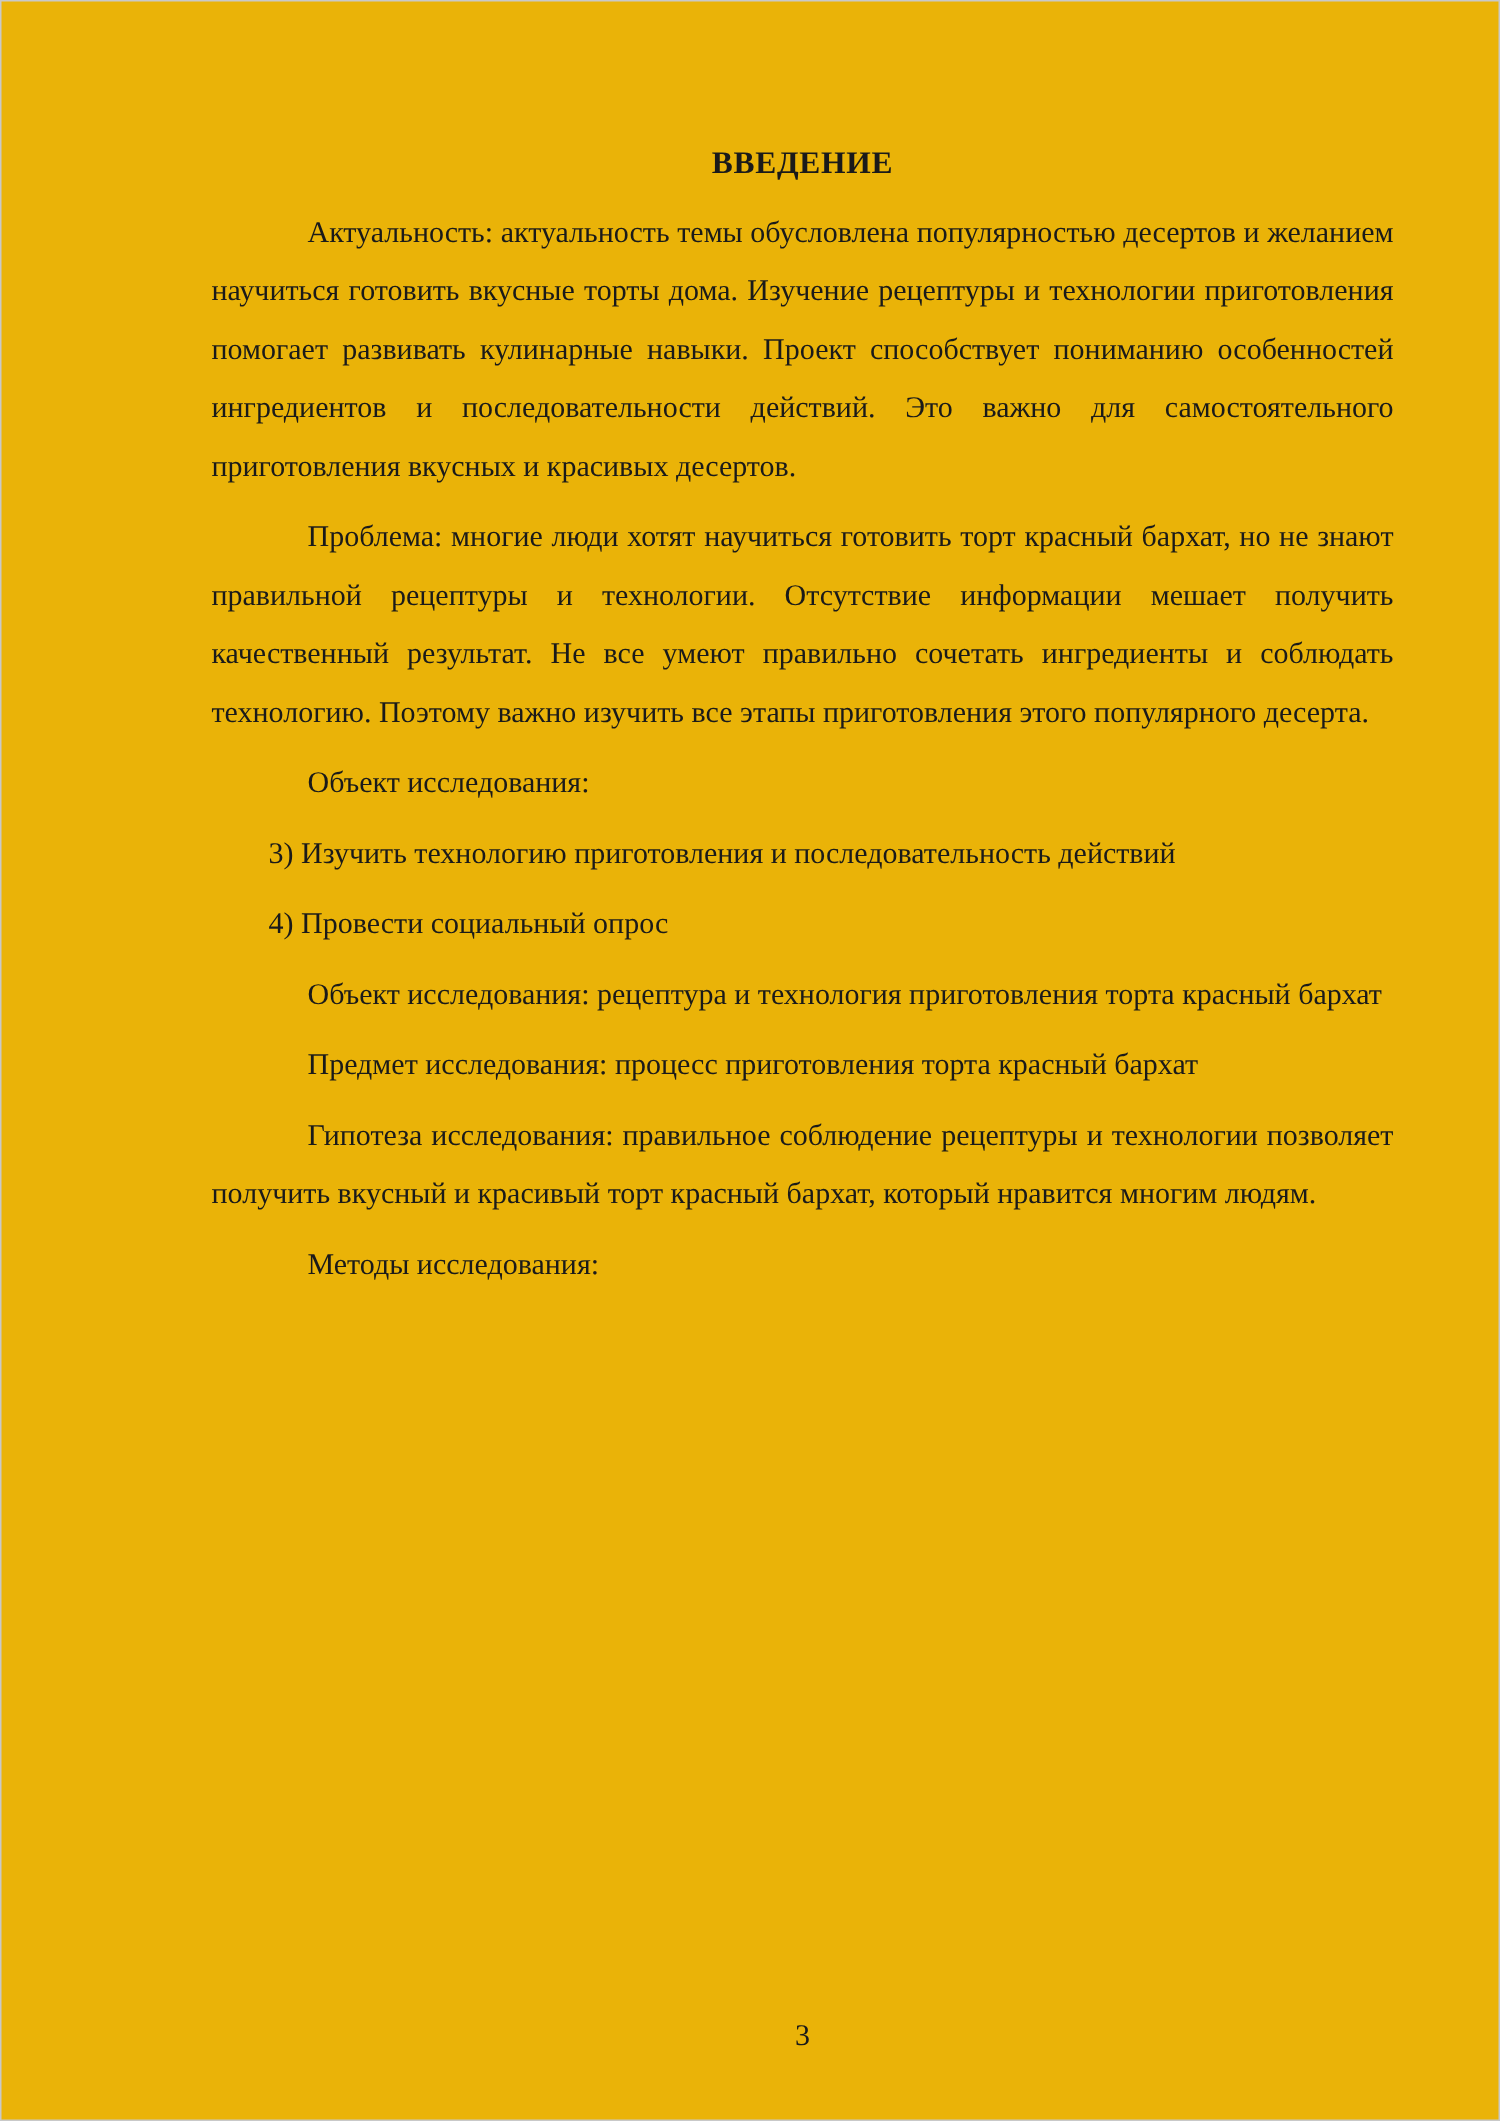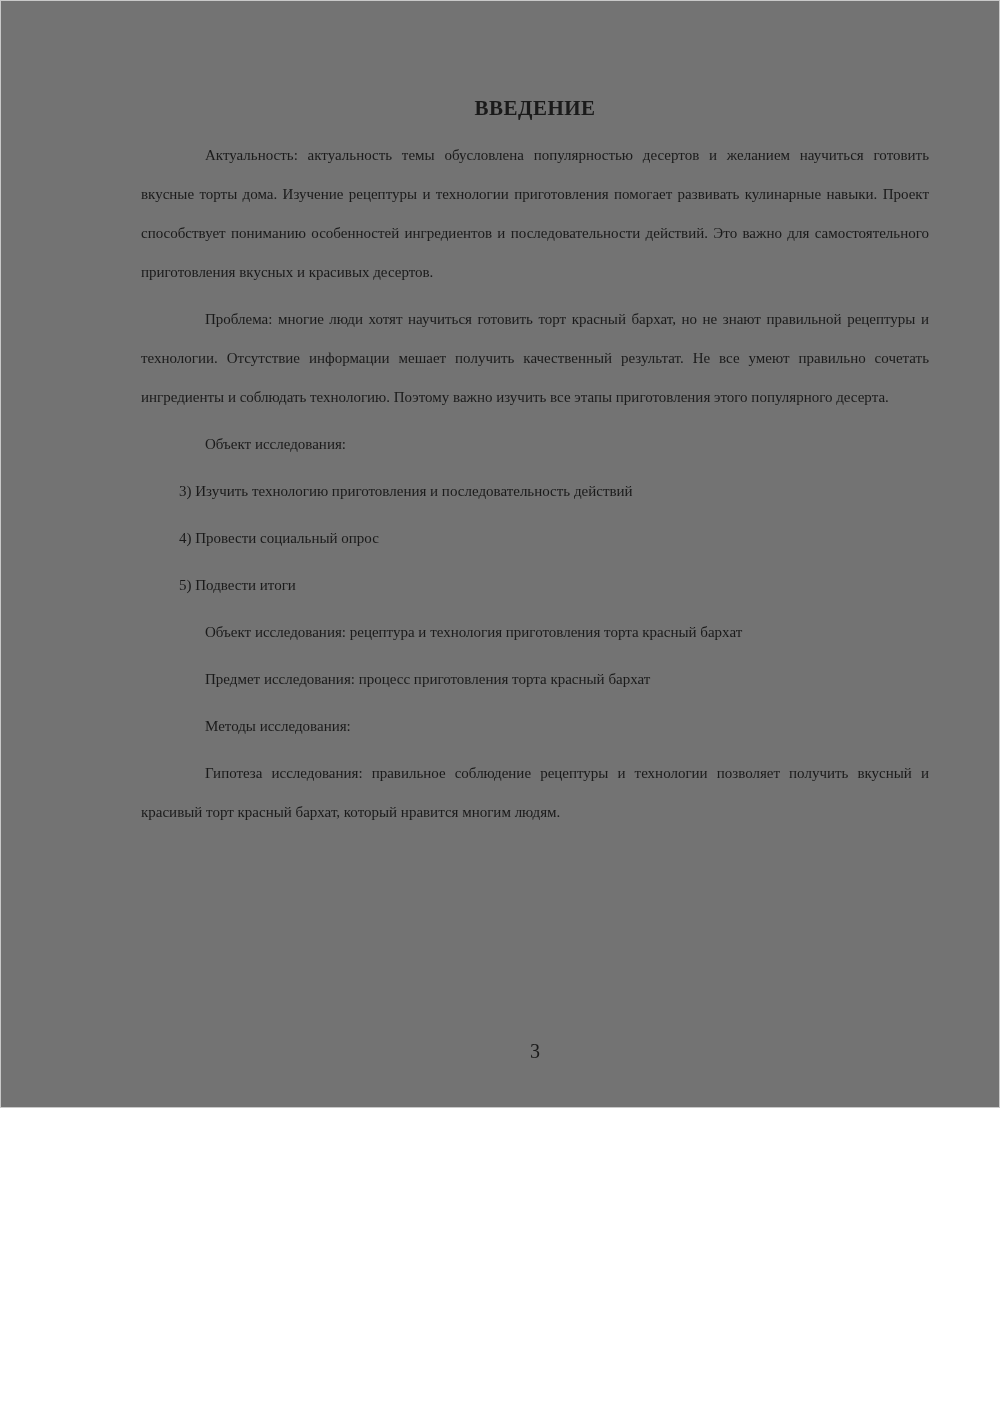--- a/index.html
+++ b/index.html
@@ -6,36 +6,36 @@
   html, body { background: #ffffff; }
   body {
     width: 1000px;
     height: 1414px;
     font-family: "Liberation Serif", "DejaVu Serif", serif;
     color: #1a1a1a;
   }
   .page {
     position: relative;
     width: 1000px;
-    height: 1108px;
-    background: #737373;
+    height: 1414px;
+    background: #eab308;
     border: 1px solid #c9c9c9;
     padding: 88px 70px 40px 140px;
     overflow: hidden;
   }
   .doc-title {
     font-size: 21px;
     font-weight: bold;
     text-align: center;
     line-height: 39px;
     margin-bottom: 8px;
     letter-spacing: 0.5px;
   }
   .para {
-    font-size: 15px;
+    font-size: 20px;
     line-height: 39px;
     text-align: justify;
     text-indent: 64px;
     margin-bottom: 8px;
   }
   .para.task {
     text-indent: 38px;
   }
   .footer {
     position: absolute;
@@ -62,27 +62,26 @@
 
 
   <p class="para">Объект исследования:</p>
 
 
 
   <p class="para task">3) Изучить технологию приготовления и последовательность действий</p>
 
   <p class="para task">4) Провести социальный опрос</p>
 
-  <p class="para task">5) Подвести итоги</p>
 
   <p class="para">Объект исследования: рецептура и технология приготовления торта красный бархат</p>
 
   <p class="para">Предмет исследования: процесс приготовления торта красный бархат</p>
 
+  <p class="para">Гипотеза исследования: правильное соблюдение рецептуры и технологии позволяет получить вкусный и красивый торт красный бархат, который нравится многим людям.</p>
+
   <p class="para">Методы исследования:</p>
-
-  <p class="para">Гипотеза исследования: правильное соблюдение рецептуры и технологии позволяет получить вкусный и красивый торт красный бархат, который нравится многим людям.</p>
 
   <div class="footer">
     <span>3</span>
   </div>
 
 </div>
 
 </body></html>

